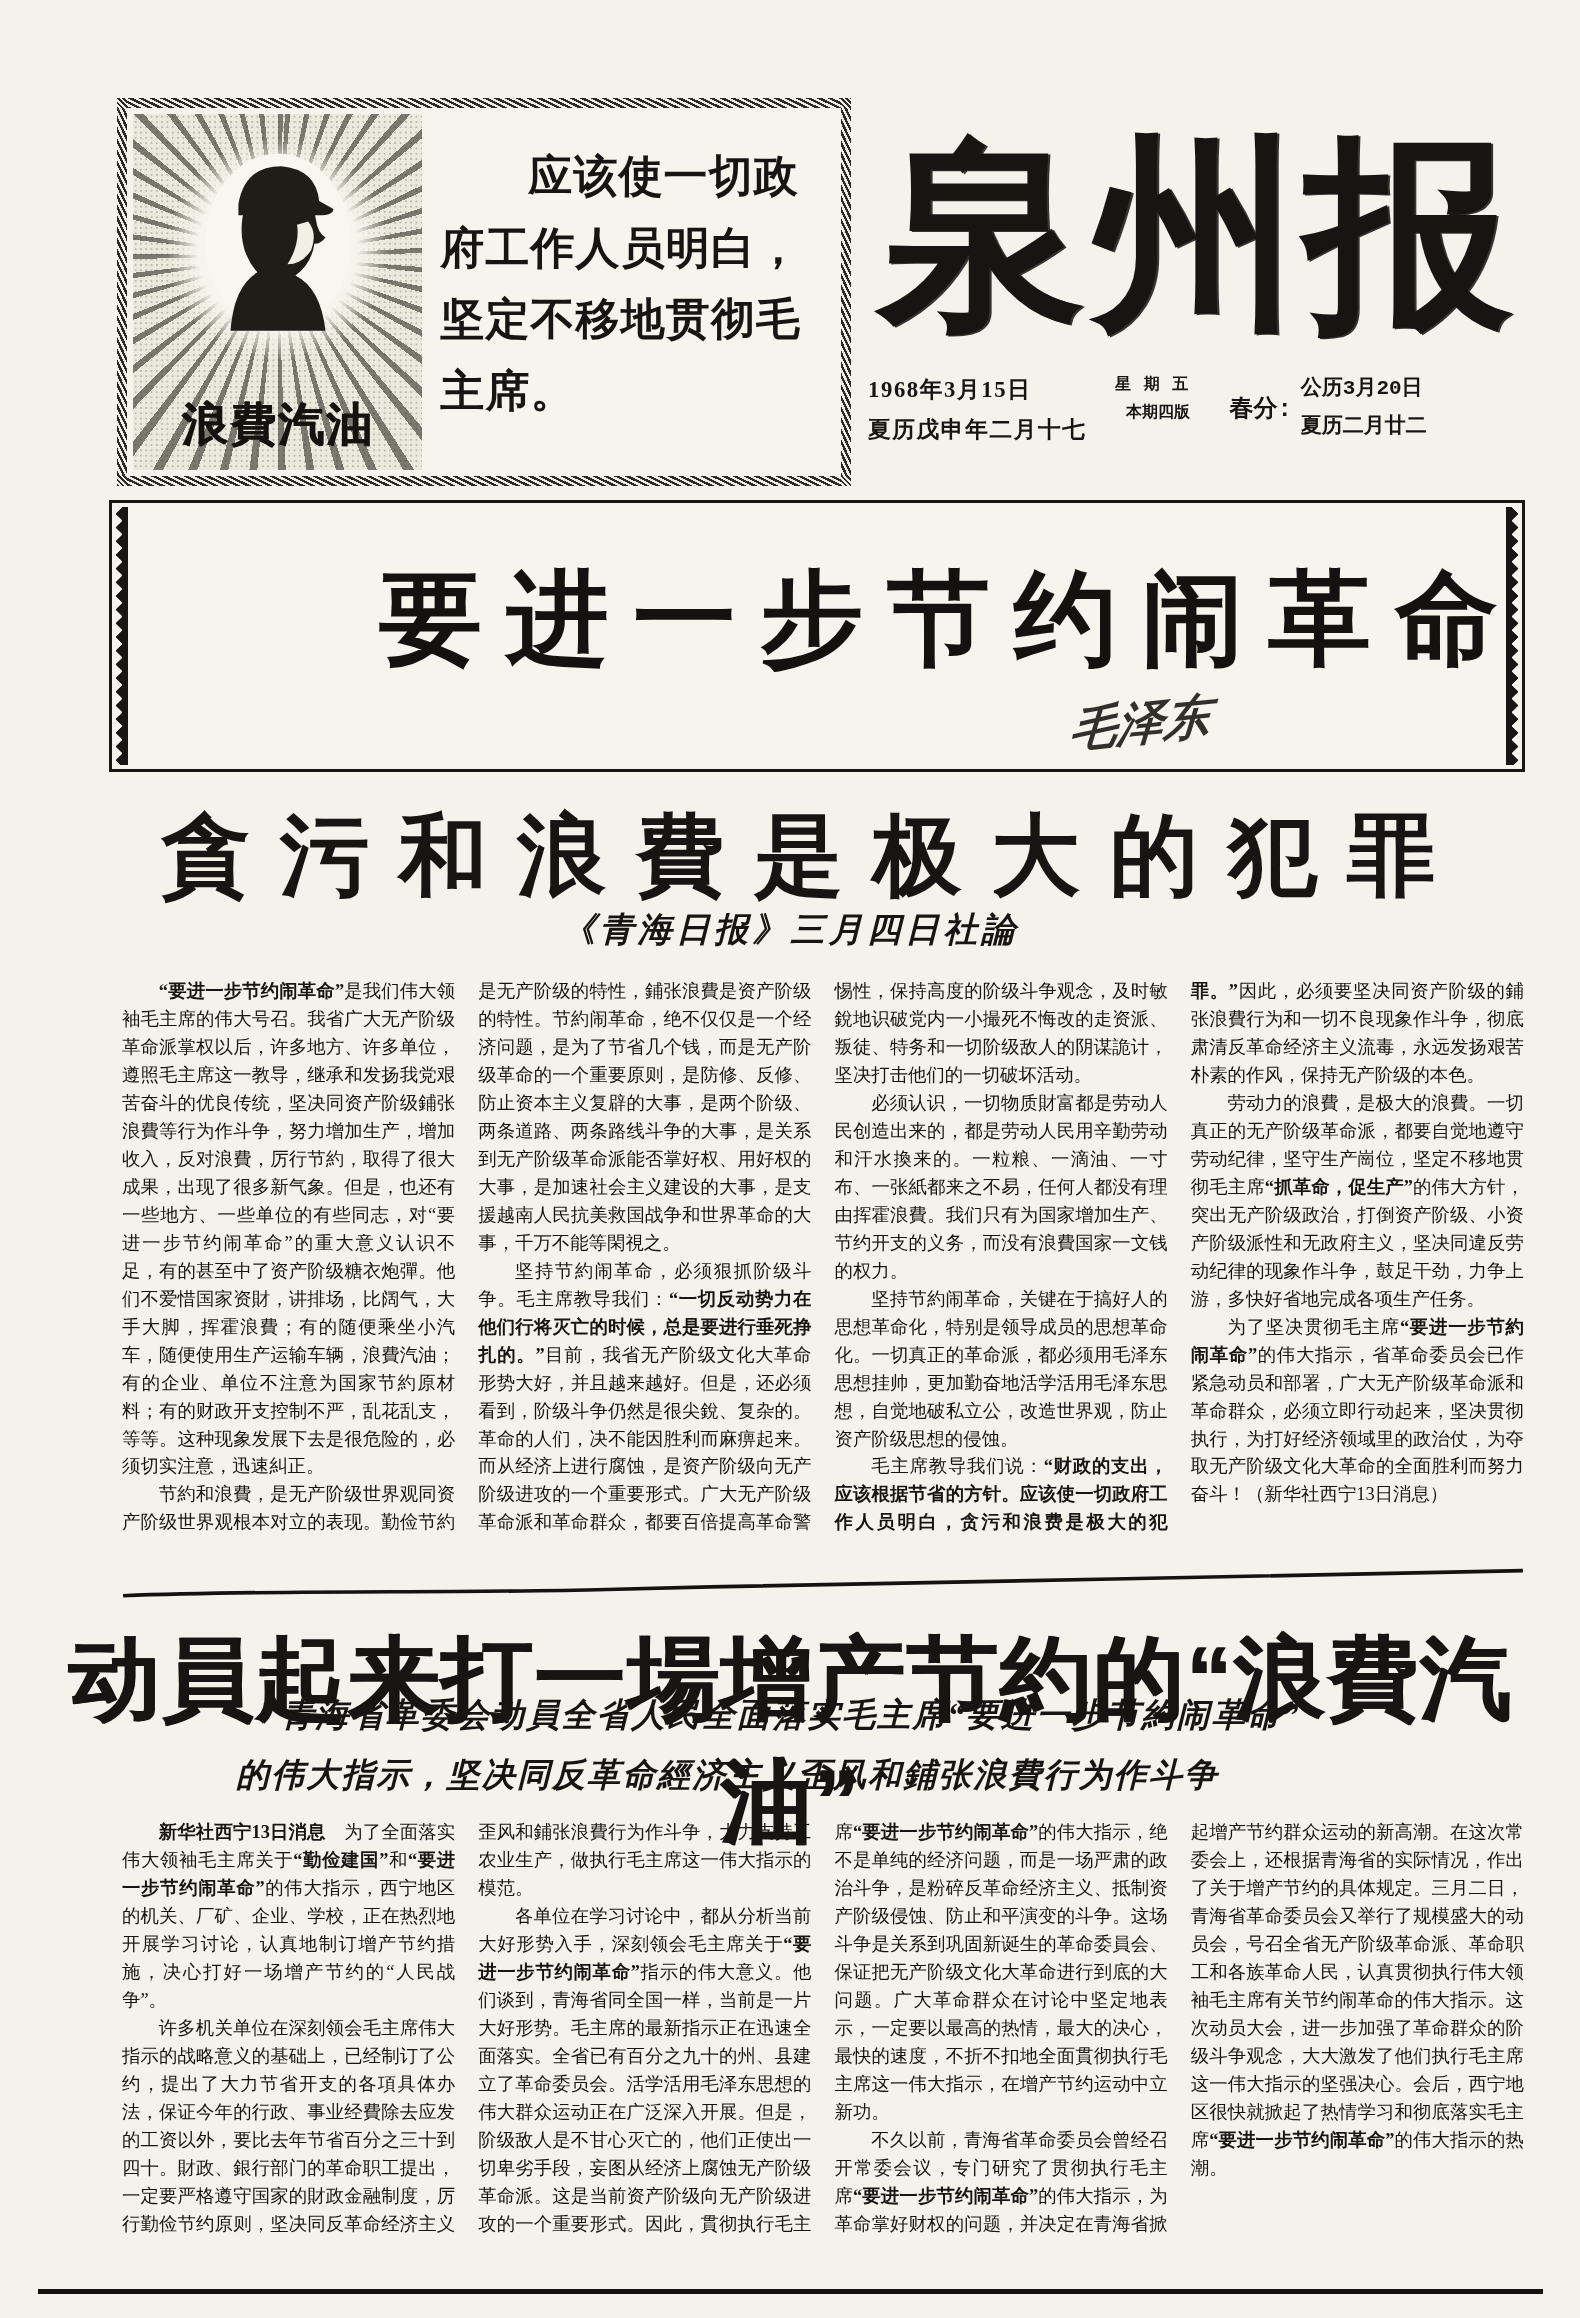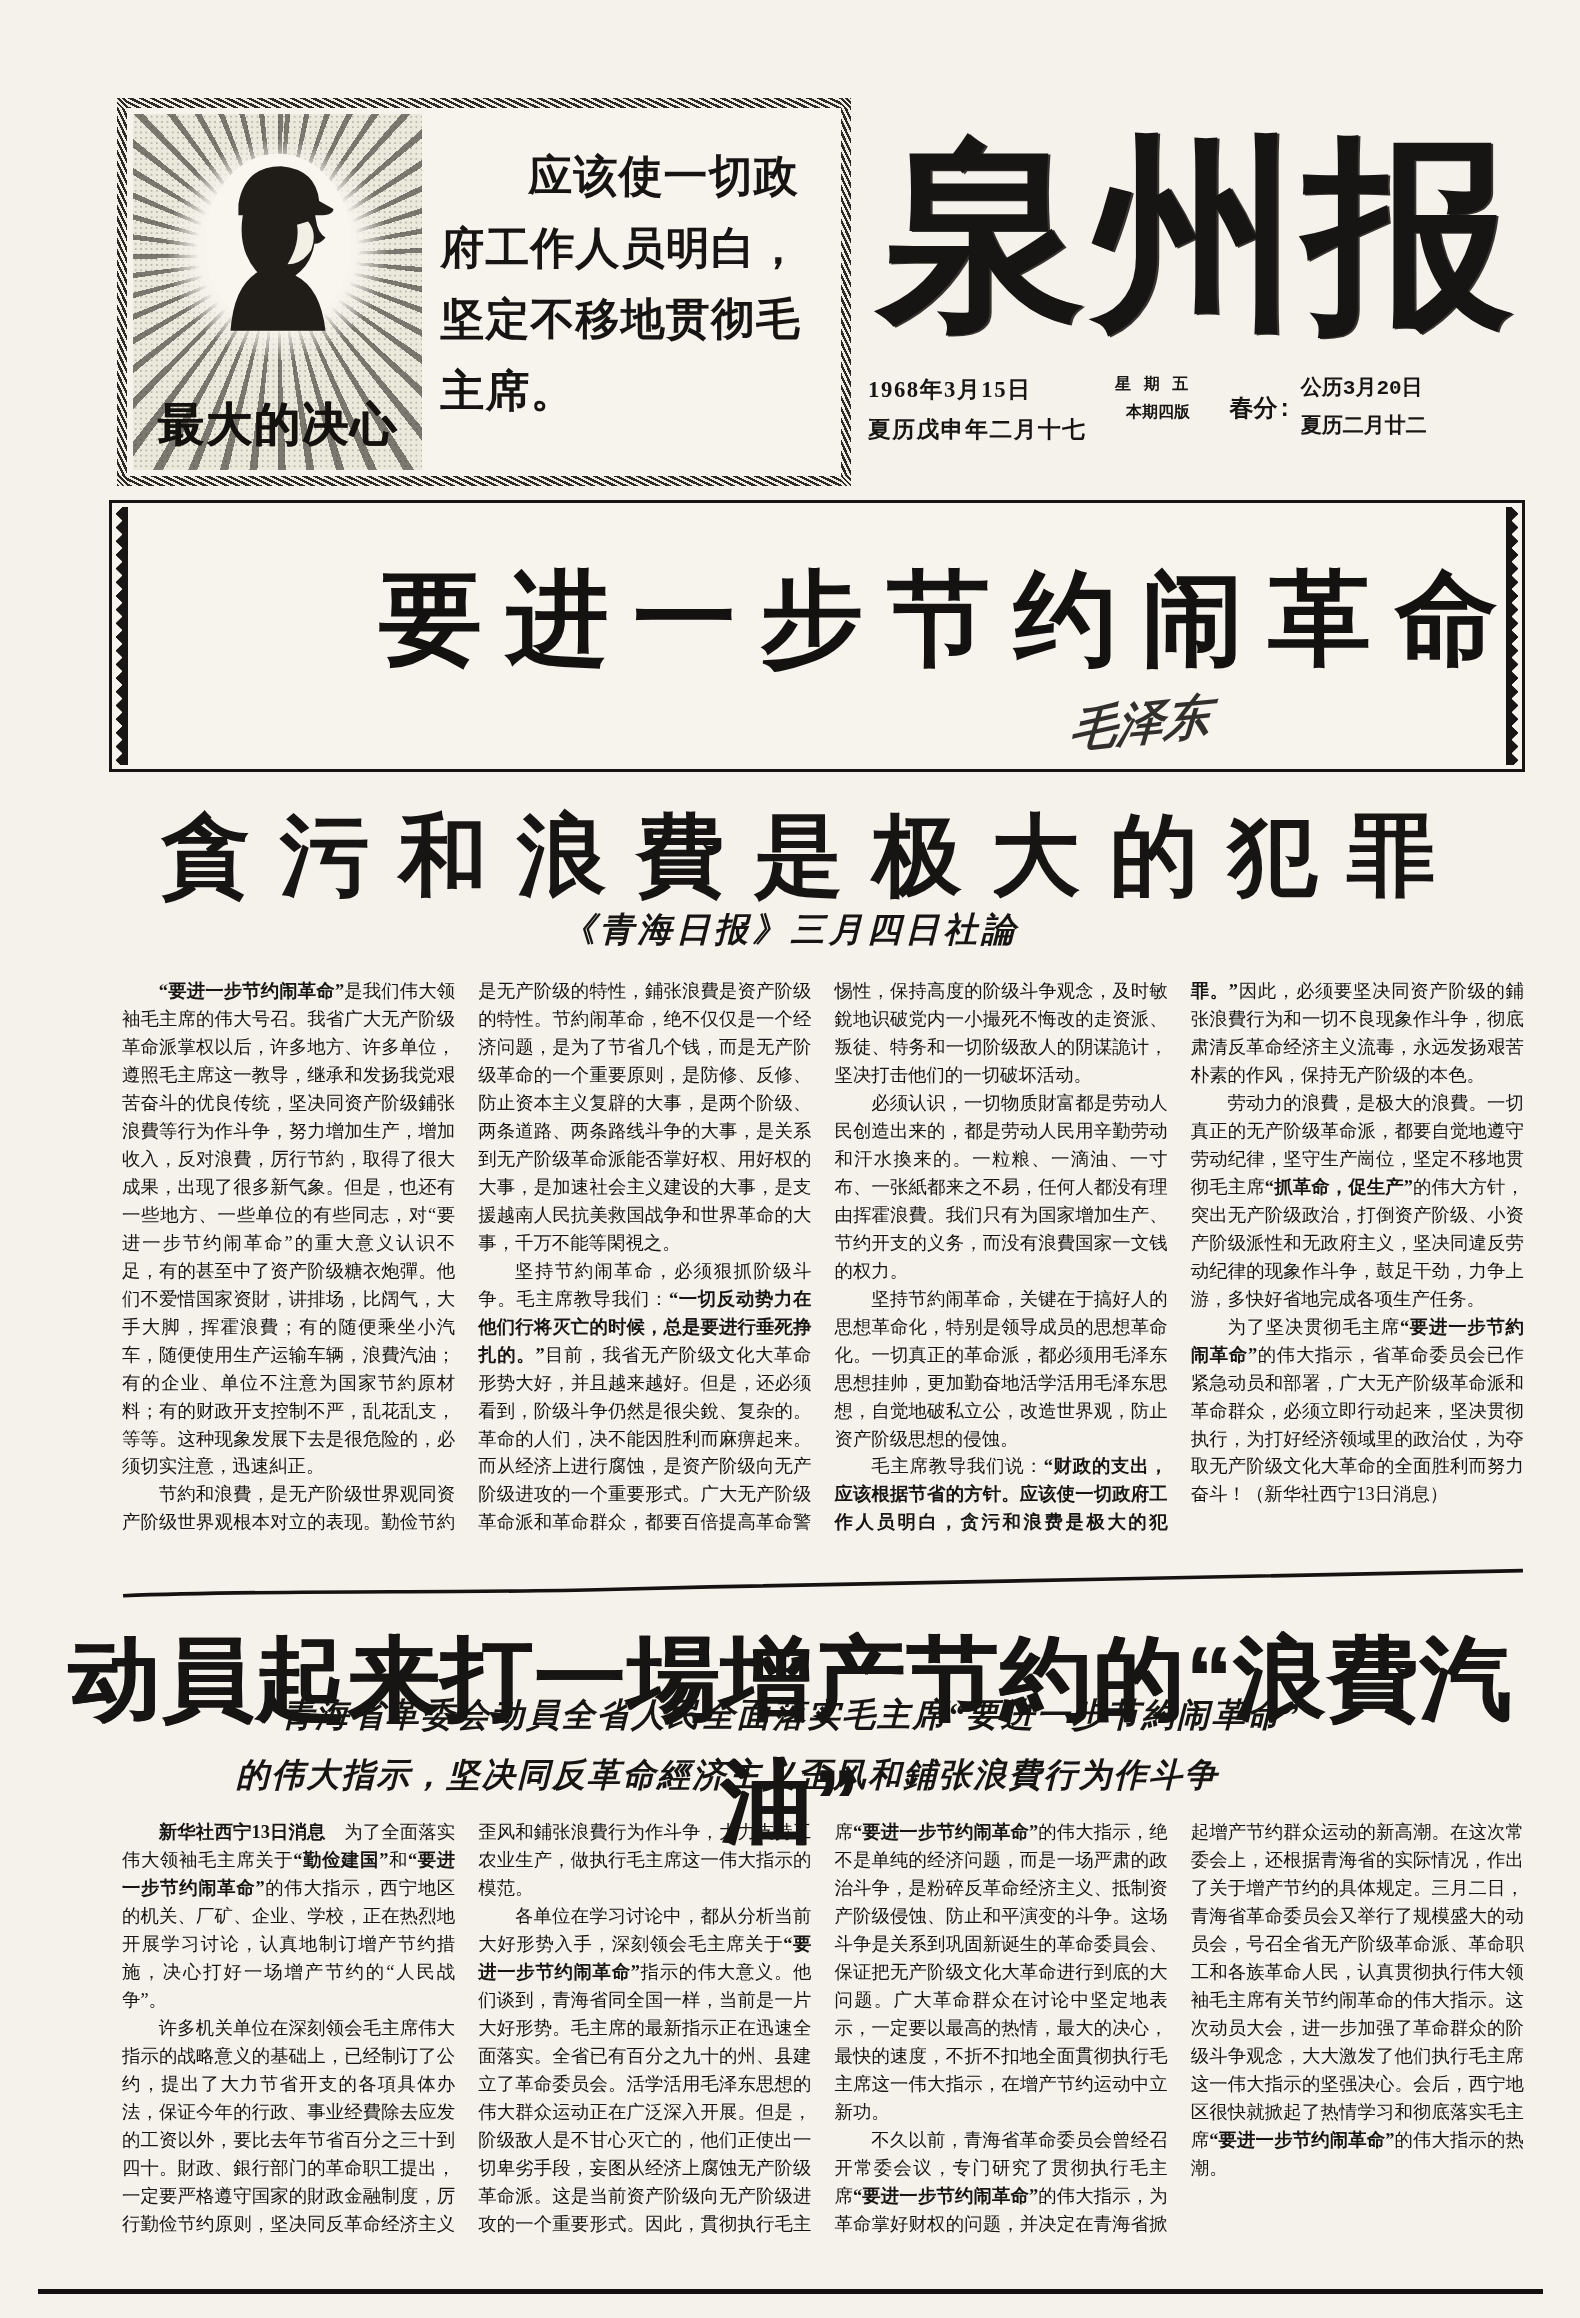--- a/index.html
+++ b/index.html
@@ -145,21 +145,21 @@
     <div class="portrait-panel">
       <div class="rays"></div>
       <div class="rays-dots"></div>
       <div class="rays-core"></div>
       <svg class="portrait-oval" viewBox="0 0 120 140">
         <ellipse cx="60" cy="66" rx="46" ry="56" fill="#f8f6ee"></ellipse>
         <path d="M30 122 Q32 94 47 85 Q37 74 37 58 Q37 32 60 28 Q82 32 84 52 Q85 60 90 63 Q87 67 83 67 Q81 80 71 87 Q87 95 90 122 Z" fill="#201d19"></path>
         <path d="M35 42 Q39 18 62 18 Q84 20 86 40 L95 45 Q95 49 86 49 L35 49 Z" fill="#201d19"></path>
         <path d="M79 53 Q85 60 81 71 Q75 80 66 80 Q74 67 72 55 Z" fill="#f2efe5"></path>
       </svg>
-      <div class="portrait-caption">最大的决心</div>
+      <div class="portrait-caption">浪費汽油</div>
     </div>
     <div class="quote-text">应该使一切政府工作人员明白，坚定不移地贯彻毛主席。</div>
   </div>
 
   <div class="masthead">
     <h1 class="paper-title">泉州报</h1>
     <div class="dateline">
       <div class="dl-a">
         <div>1968年3月15日</div>
         <div>夏历戊申年二月十七</div>

